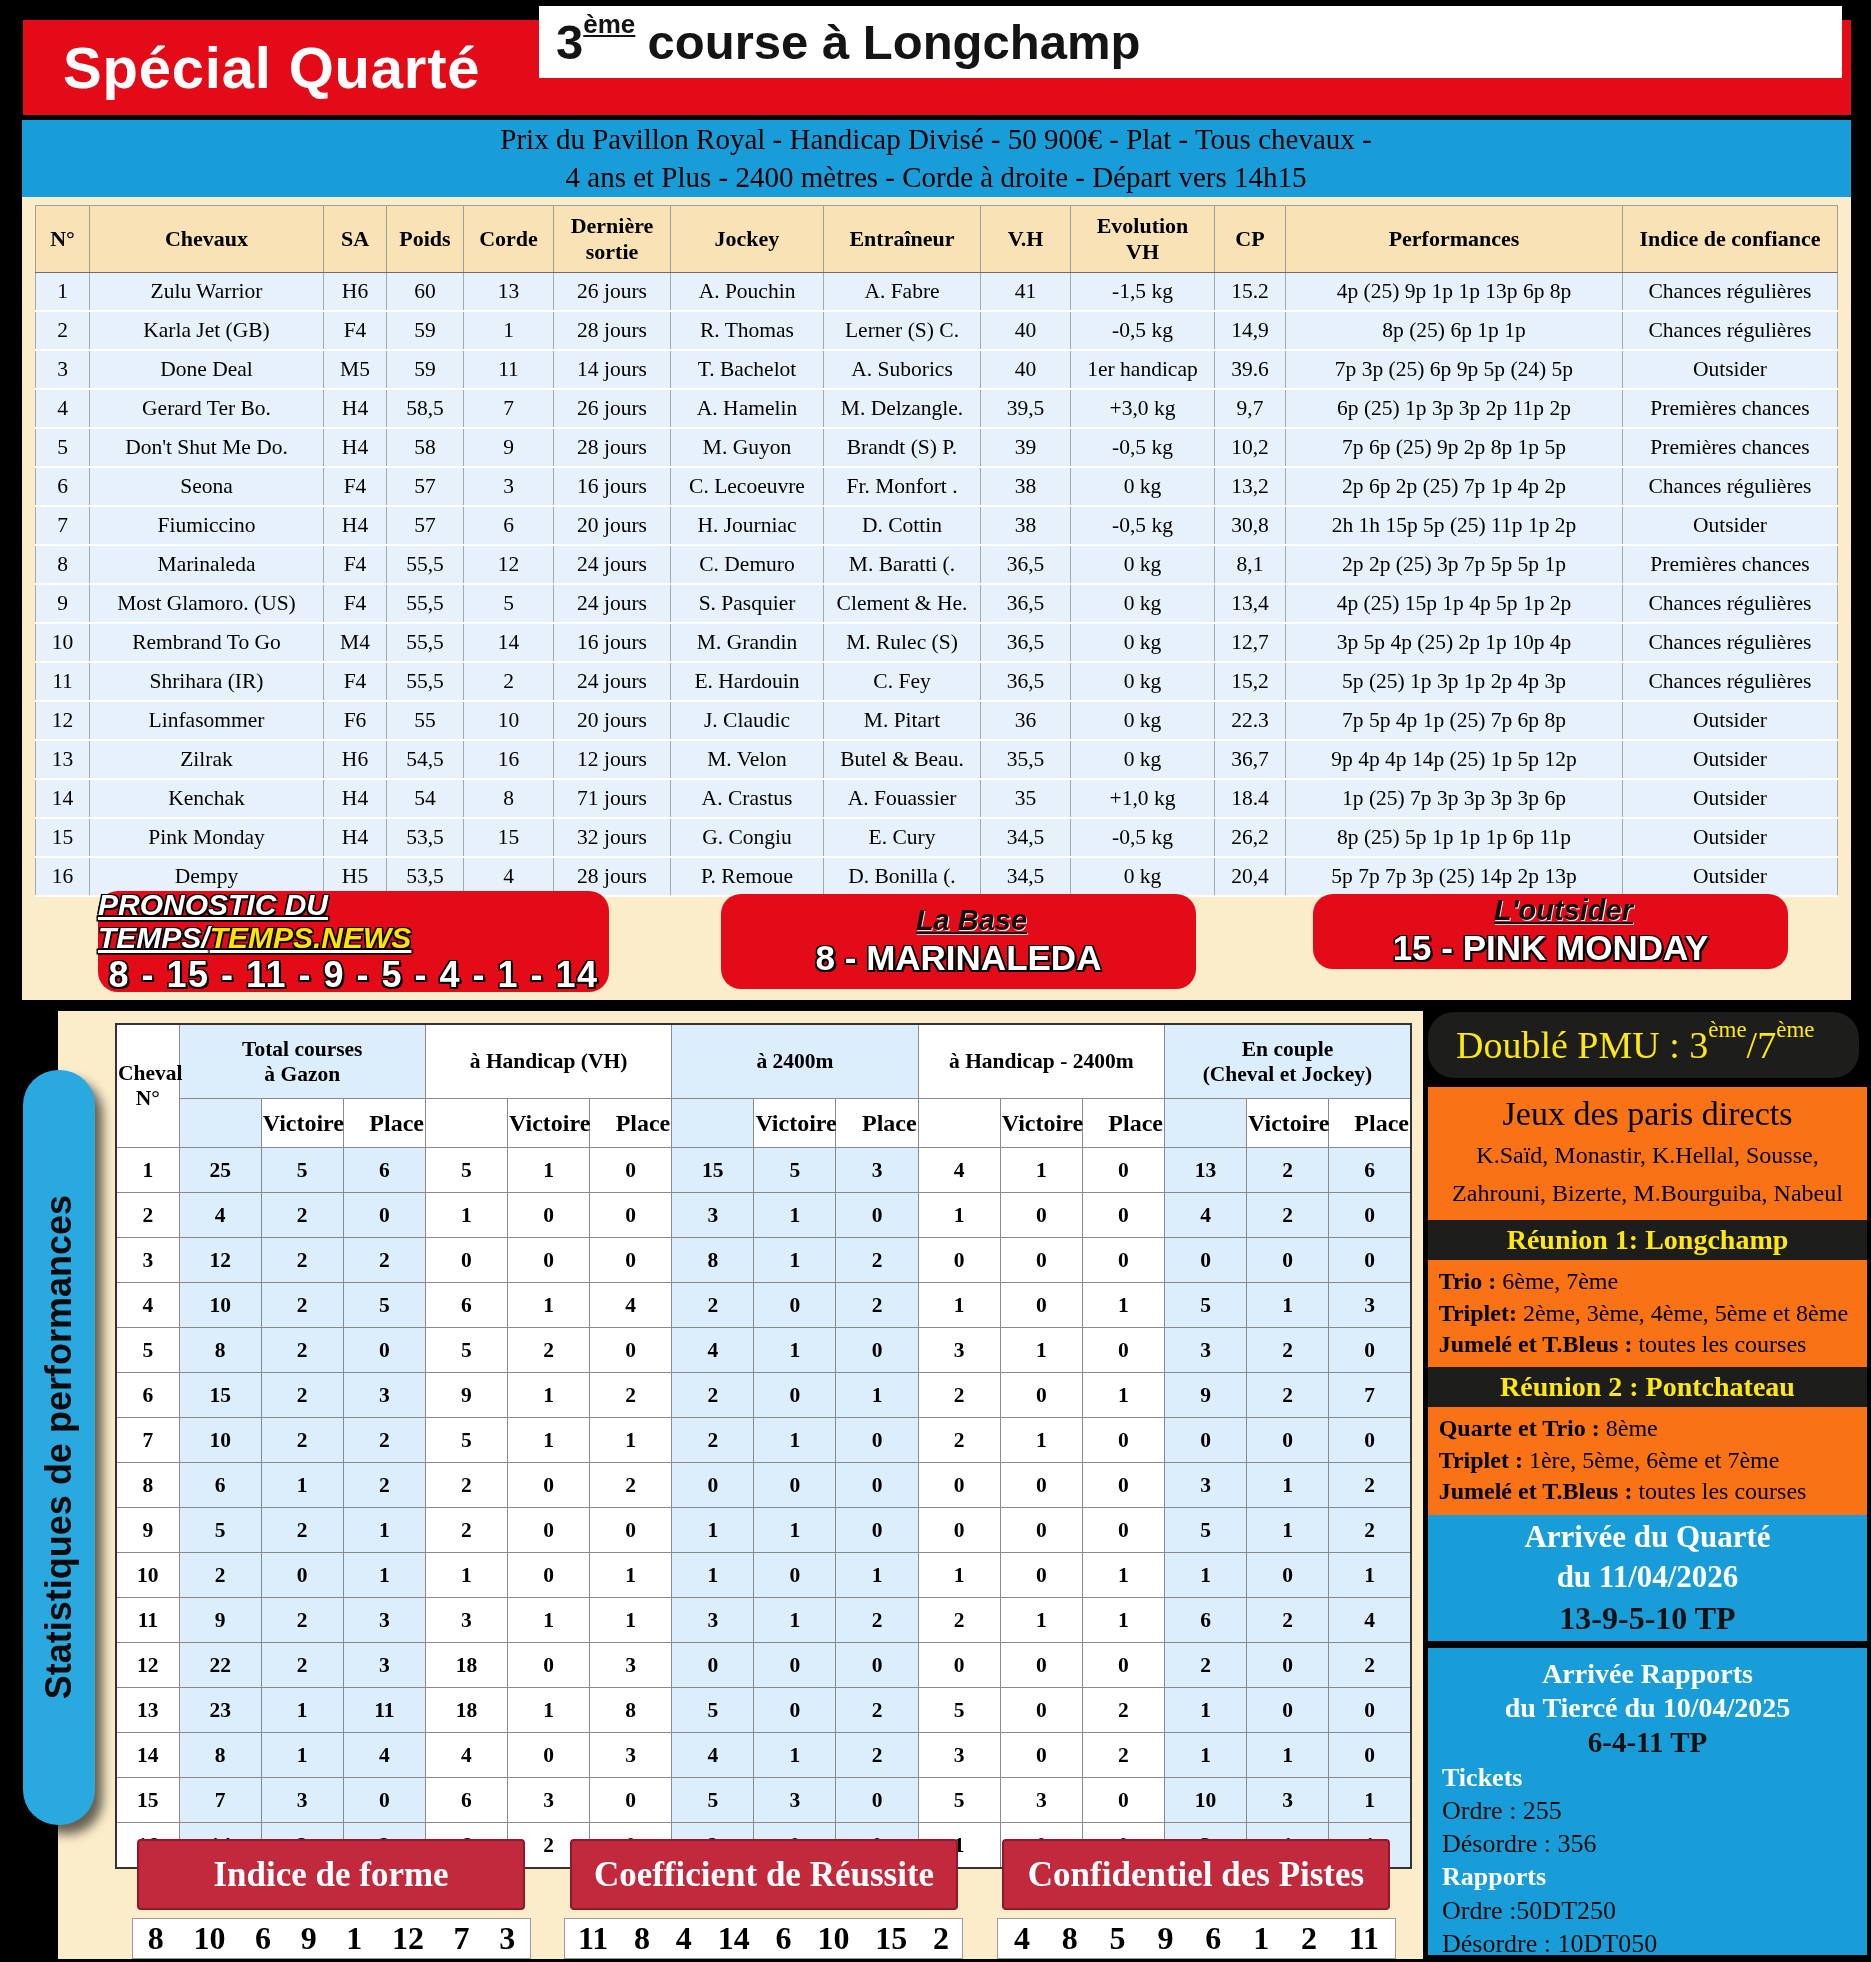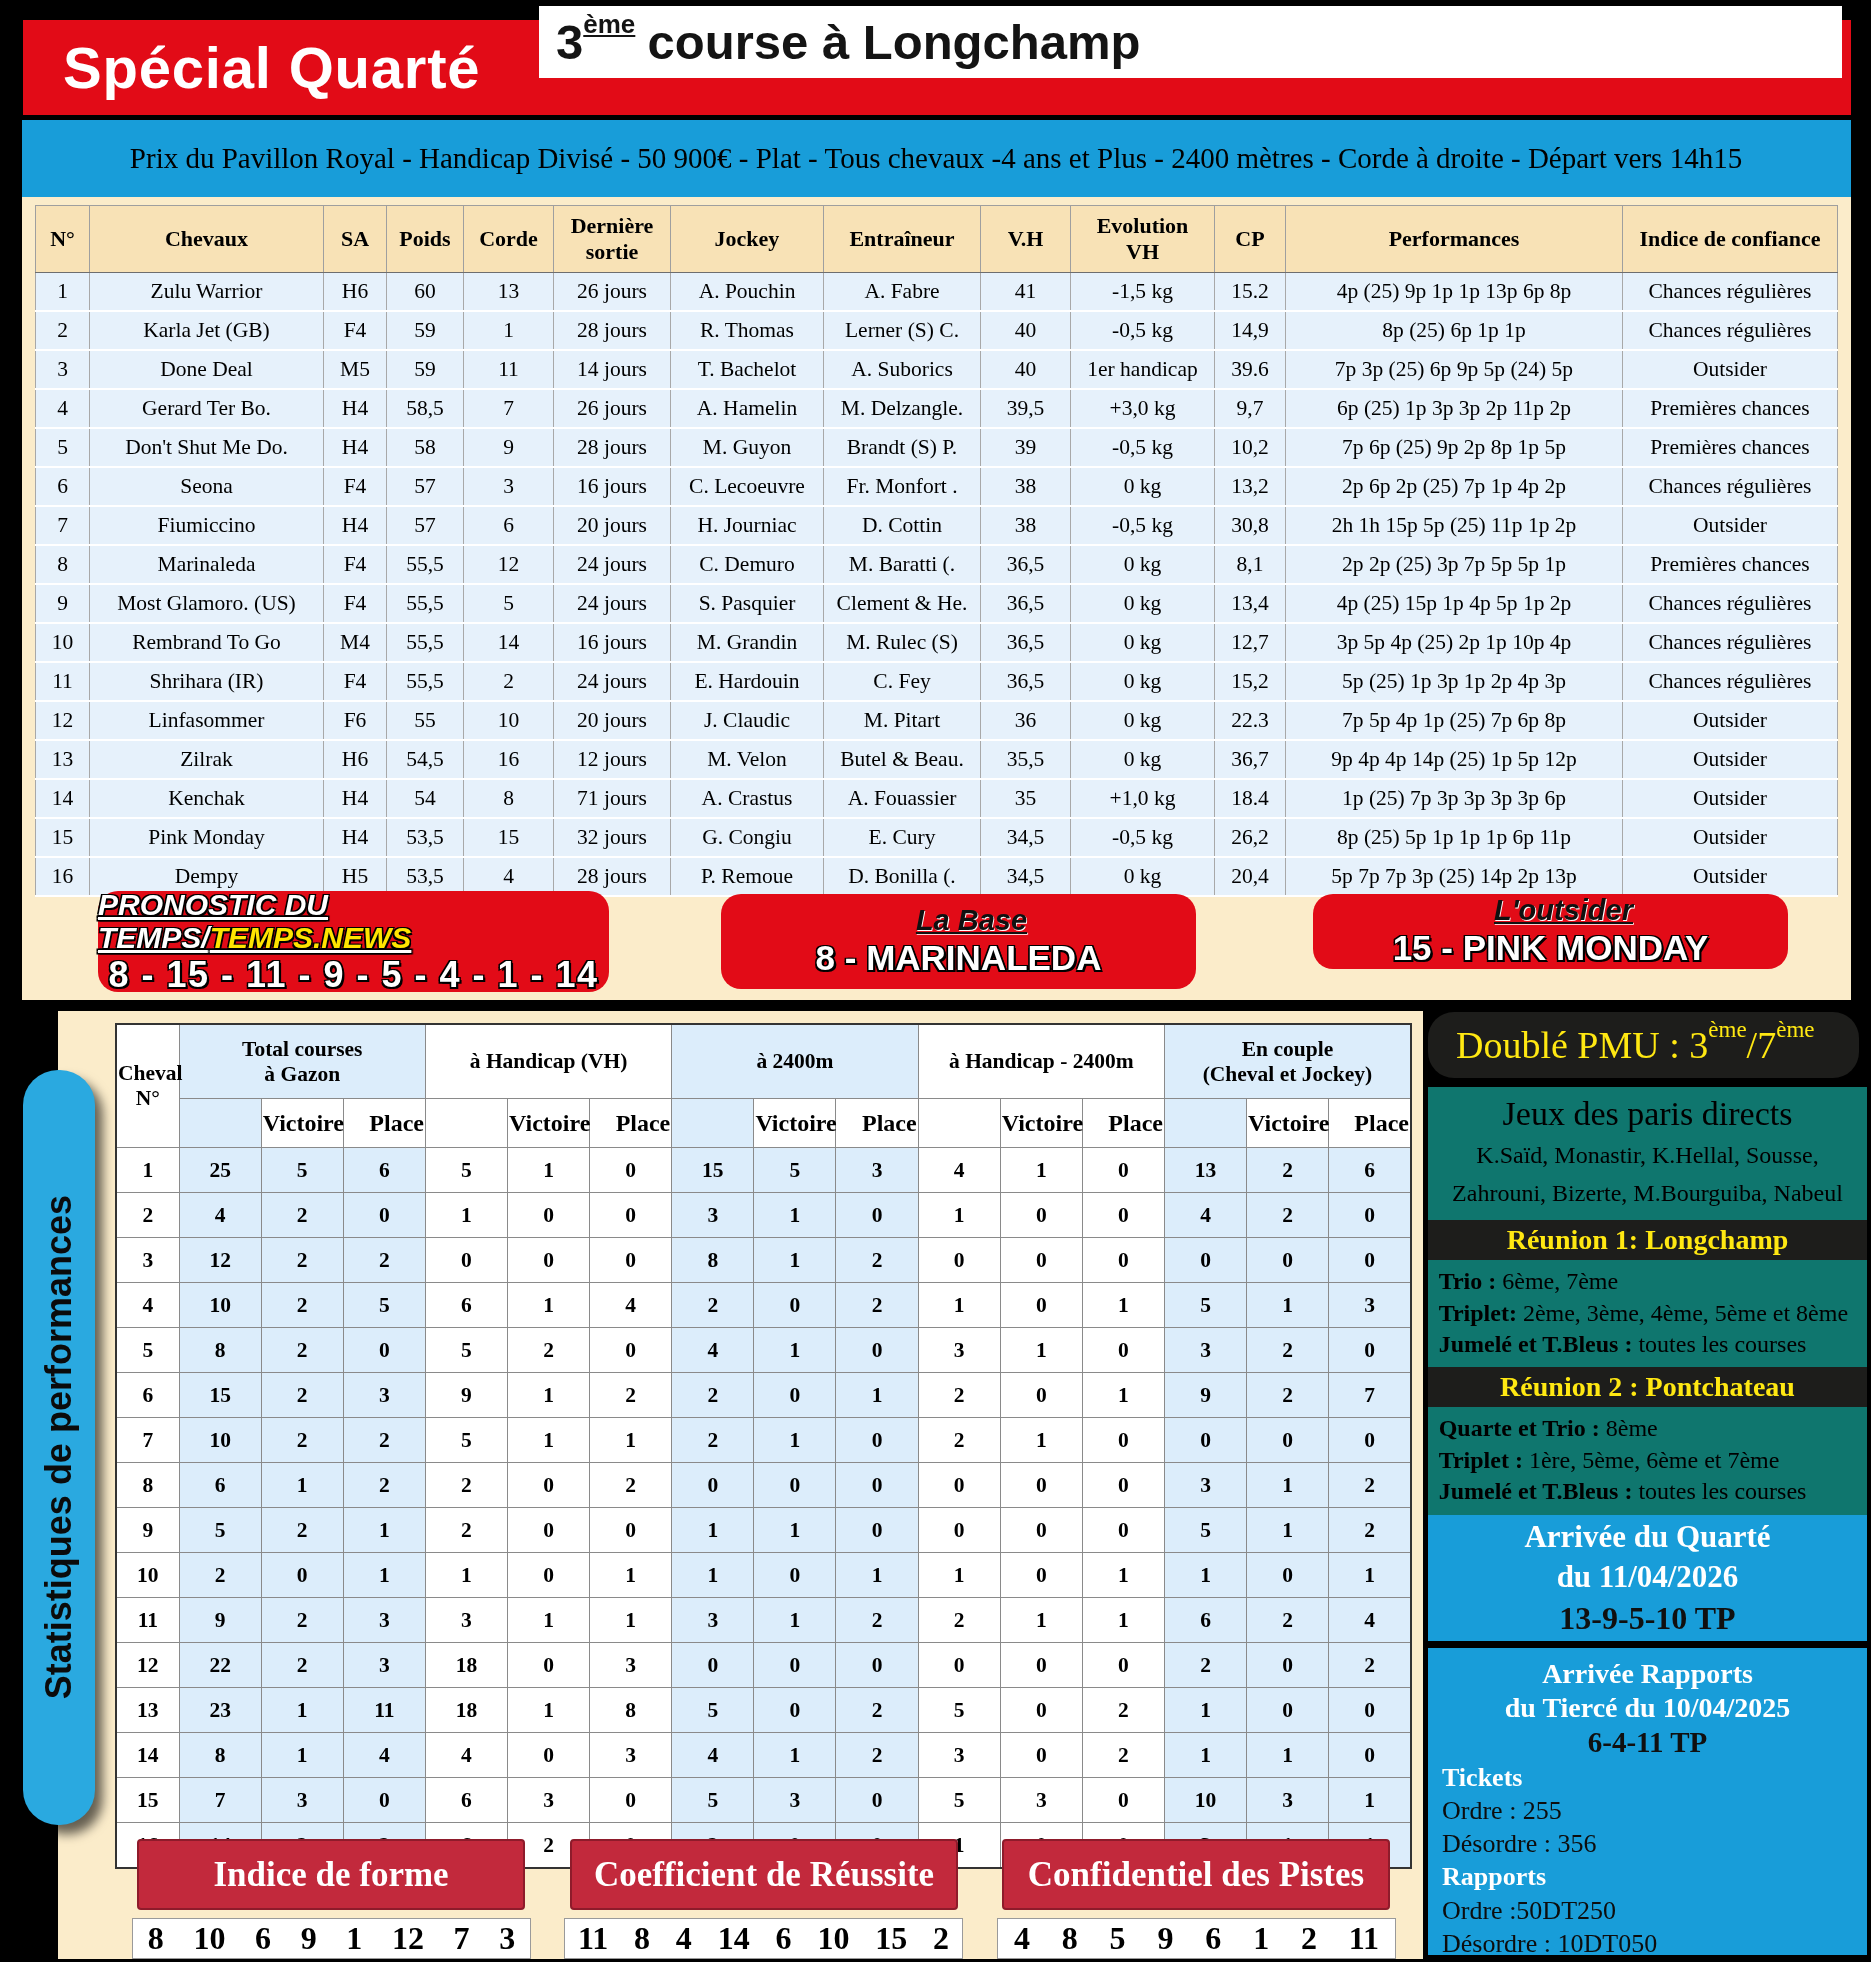--- a/index.html
+++ b/index.html
@@ -11,21 +11,21 @@
   .brand{position:absolute;left:40px;top:0;height:95px;line-height:95px;
          font-family:"Liberation Sans",sans-serif;font-weight:bold;font-size:58px;color:#fff;letter-spacing:0.8px;}
   .hdr-white{position:absolute;left:539px;top:6.1px;width:1303px;height:72px;background:#fff;
          display:flex;align-items:center;padding-left:17px;box-sizing:border-box;
          font-family:"Liberation Sans",sans-serif;font-weight:bold;color:#141414;}
   .ct-num{font-size:49px;line-height:1;}
   .ct-sup{font-size:26px;text-decoration:underline;align-self:flex-start;margin-top:3.1px;}
   .ct-rest{font-size:49px;line-height:1;margin-left:12.3px;}
 
   .race-band{position:absolute;left:21.5px;top:120px;width:1829px;height:77px;background:#189dd9;
-         display:flex;justify-content:center;align-items:center;
+         display:flex;flex-direction:column;justify-content:center;align-items:center;
          font-size:29px;line-height:1.3;}
 
   
   .cream-main{position:absolute;left:21.5px;top:197px;width:1829px;height:803px;background:#fbecca;}
   table.horses{position:absolute;left:35px;top:205px;width:1802px;border-collapse:collapse;
          table-layout:fixed;}
   table.horses th{background:#f8e2b6;font-weight:bold;font-size:22px;white-space:pre-line;
          height:66px;border:0.8px solid #9f9f9f;border-bottom:1.5px solid #6e6e6e;padding:0 2.3px;text-align:center;}
   table.horses td{background:#e6f1fb;font-size:21.5px;text-align:center;height:37px;
          border-right:0.8px solid #a8a8a8;border-left:0.8px solid #a8a8a8;border-bottom:2.3px solid #fff;
@@ -70,21 +70,21 @@
         font-size:35px;font-weight:bold;box-sizing:border-box;}
   .fbox1{left:137px;} .fbox2{left:570px;} .fbox3{left:1002px;}
   .fstrip{position:absolute;top:1918px;width:399px;height:41px;background:#fff;border:0.8px solid #9a9a9a;
         display:flex;align-items:center;justify-content:space-around;font-size:32px;font-weight:bold;box-sizing:border-box;}
   .fstrip1{left:132px;} .fstrip2{left:564px;} .fstrip3{left:997px;}
 
   
   .pmu{position:absolute;left:1428px;top:1012px;width:431px;height:66px;background:#1d1d1b;border-radius:26px;
         display:flex;align-items:center;padding-left:28px;box-sizing:border-box;color:#ffe812;font-size:38px;}
   .pmu .sup{font-size:23px;align-self:flex-start;margin-top:4.6px;}
-  .sbpanel{position:absolute;left:1428px;top:1087px;width:439px;height:520px;background:#0f766e;box-sizing:border-box;}
+  .sbpanel{position:absolute;left:1428px;top:1087px;width:439px;height:520px;background:#f97316;box-sizing:border-box;}
   .sbtitle{text-align:center;font-size:34px;margin-top:7.7px;}
   .sbnames{text-align:center;font-size:24px;line-height:1.6;margin-top:3.1px;}
   .rbar{background:#1d1d1b;color:#ffe812;font-weight:bold;font-size:28px;text-align:center;
         height:40px;line-height:40px;margin-top:7.7px;}
   .rlines{padding:6.1px 10.7px 0;font-size:24px;line-height:1.25;}
   .rlines div{margin-bottom:1.5px;}
   .arr1{position:absolute;left:1428px;top:1515px;width:439px;height:126px;background:#189dd9;
         display:flex;flex-direction:column;justify-content:center;align-items:center;
         color:#fff;font-weight:bold;font-size:31px;line-height:1.3;}
   .arr1 .result{color:#101010;font-size:32px;}

